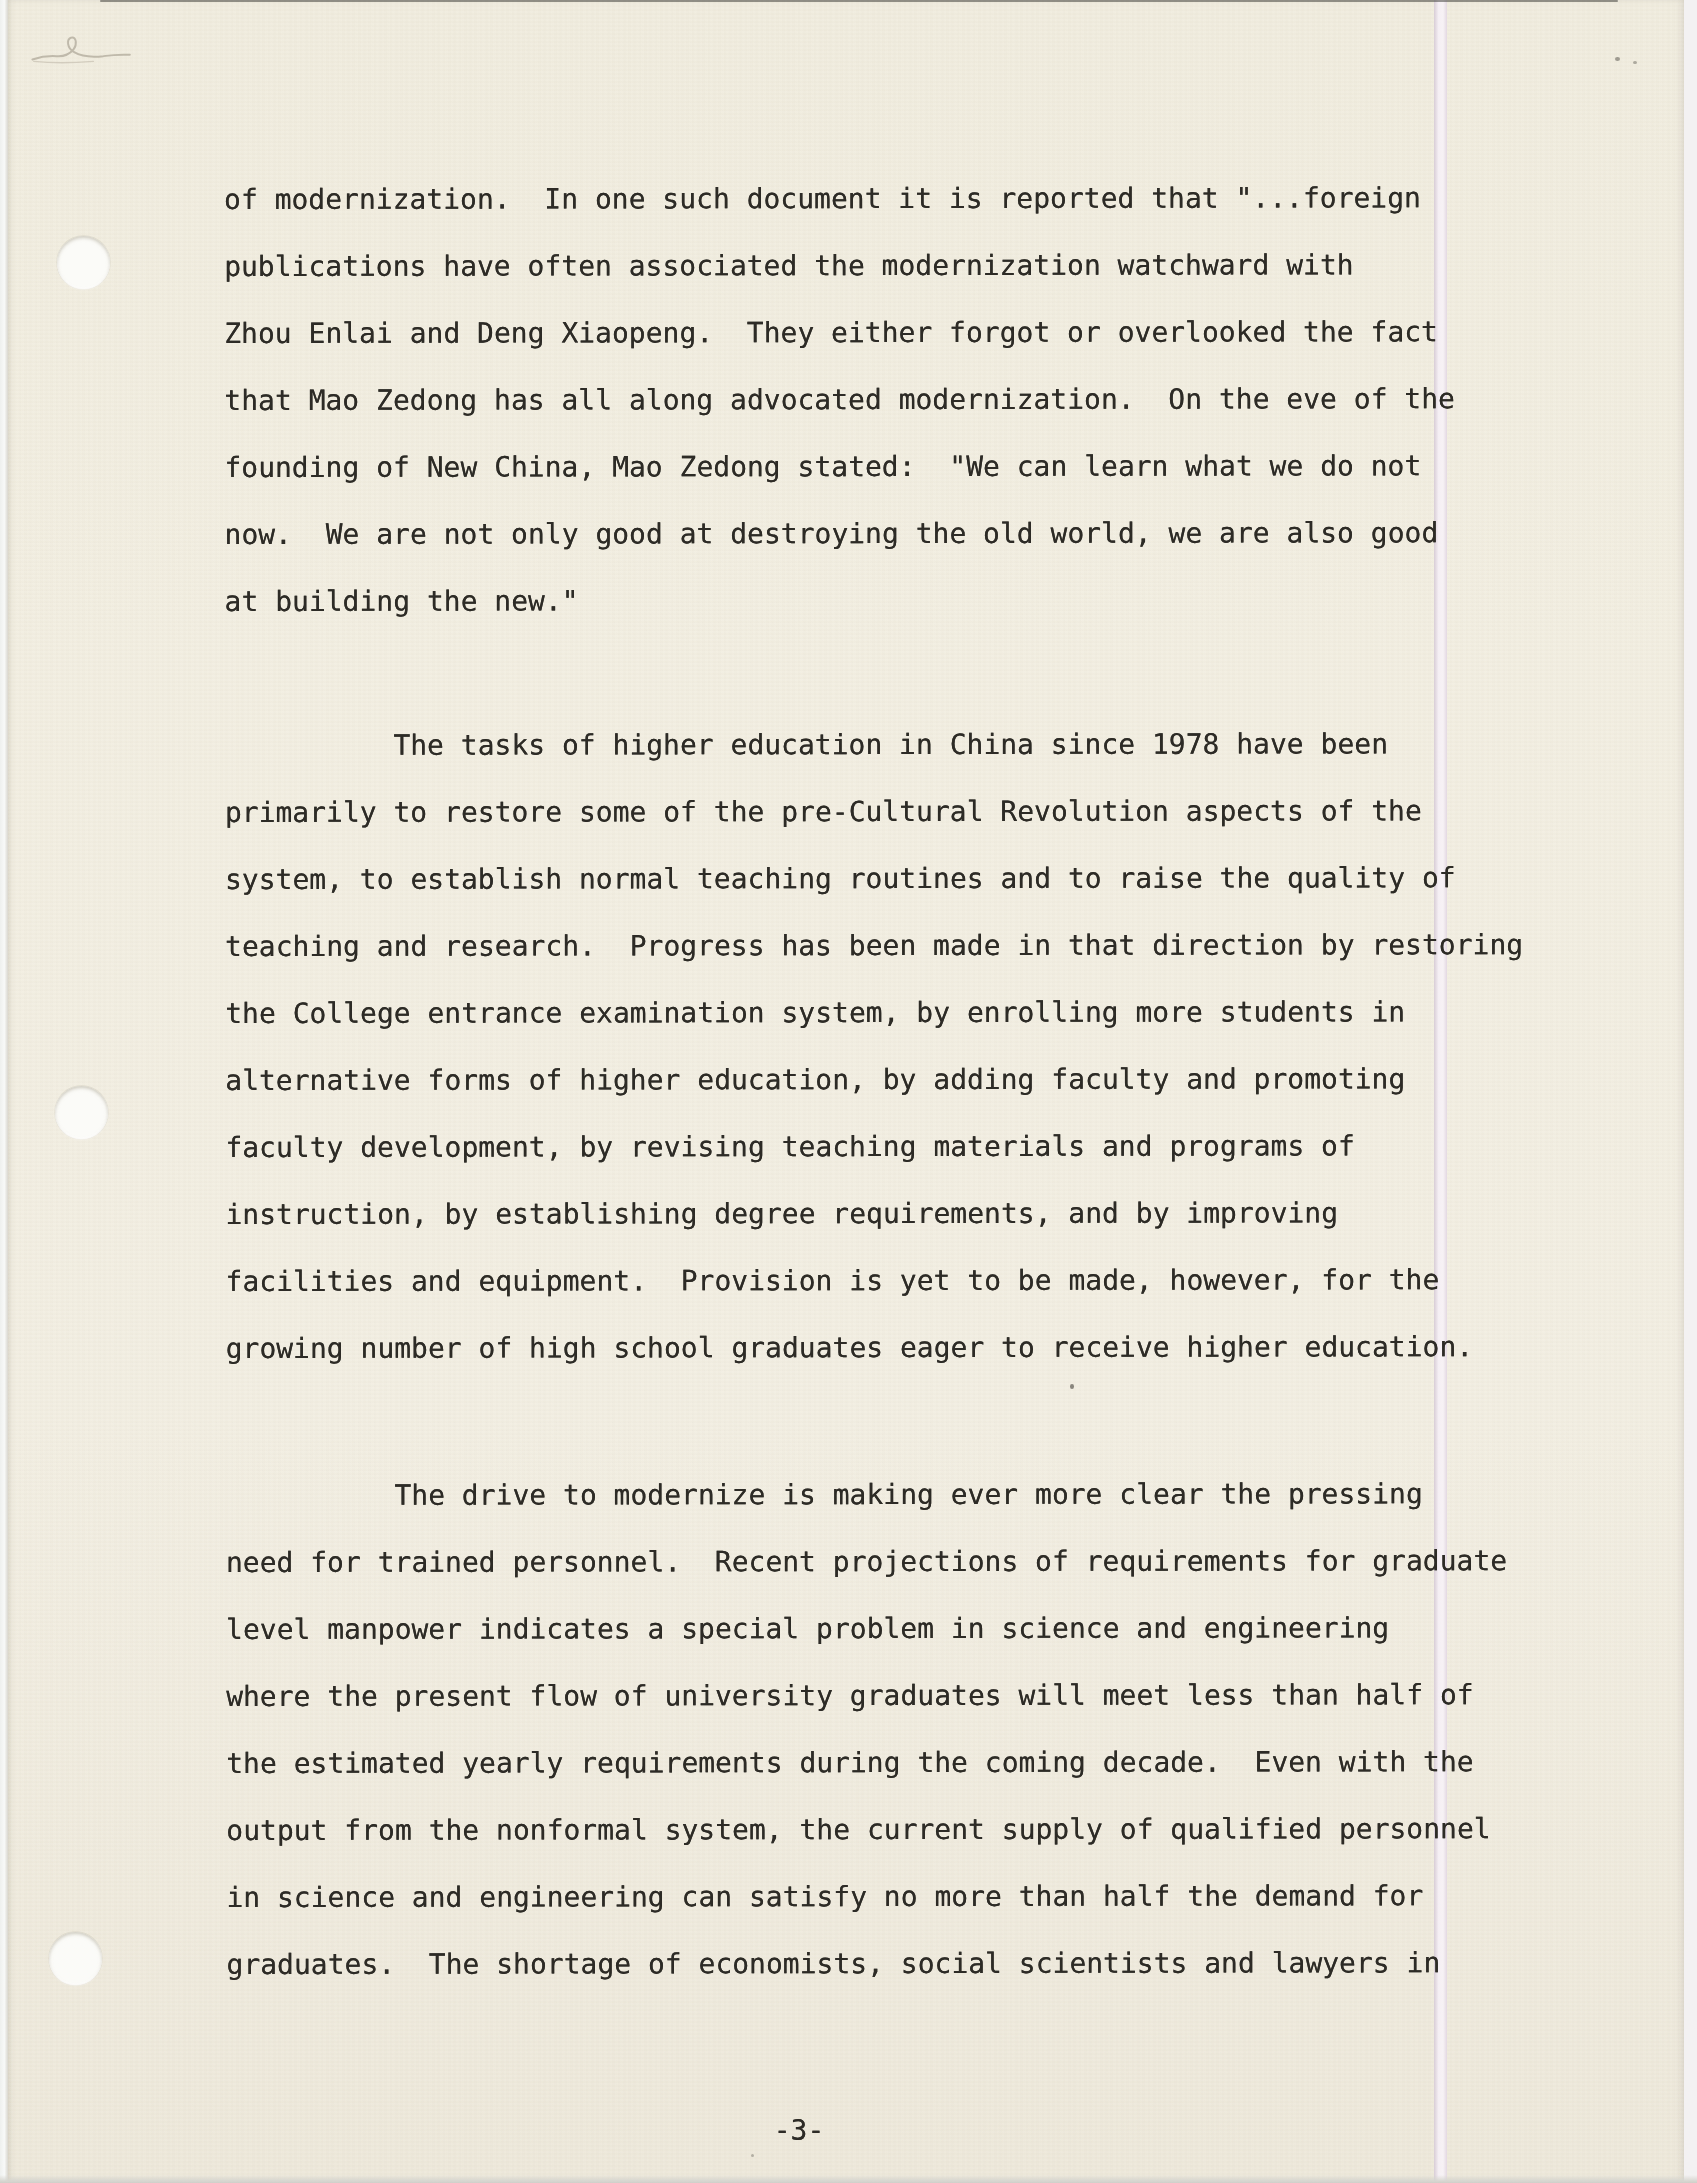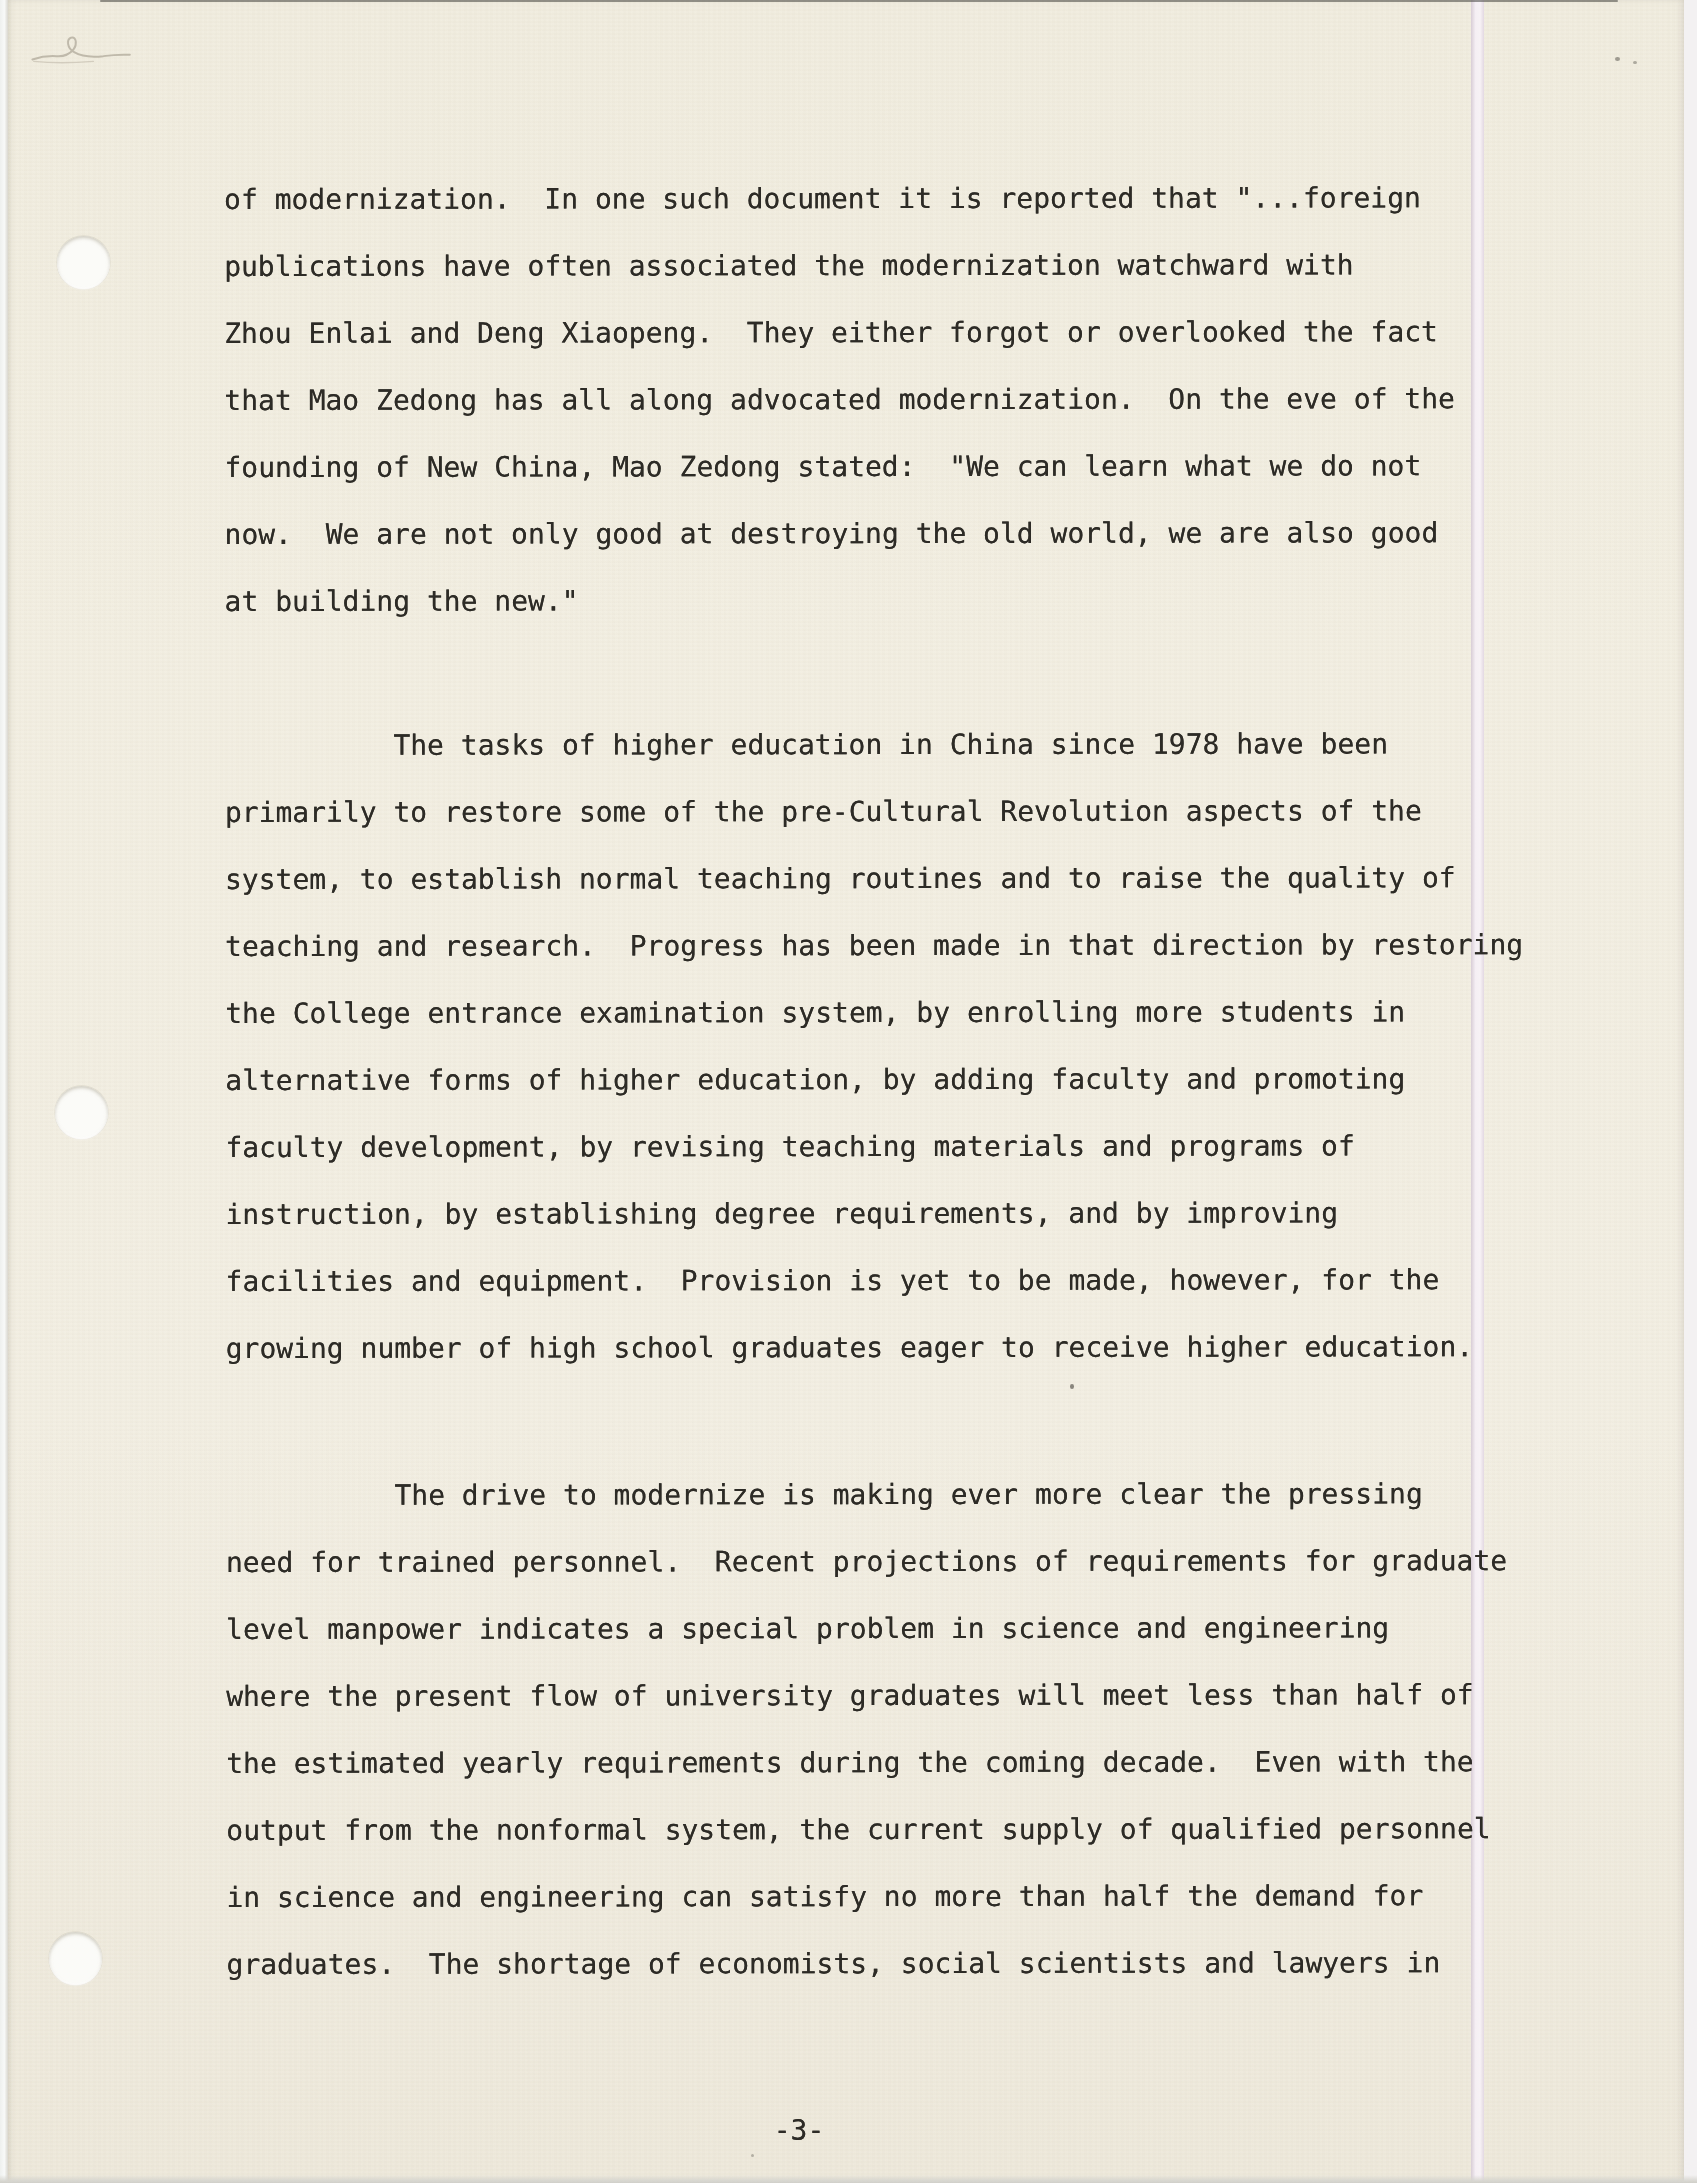--- a/index.html
+++ b/index.html
@@ -8,21 +8,20 @@
     width: 1697px;
     height: 2183px;
     overflow: hidden;
     background: #f3f1f2;
     font-family: "DejaVu Sans Mono", "Liberation Mono", monospace;
   }
   .scan-page {
     position: relative;
     width: 1447px;
     height: 2183px;
-    padding-left: 37px;
   }
   
   .edge-left {
     position: absolute;
     left: 0; top: 0;
     width: 8px; height: 2183px;
     background: linear-gradient(90deg, #eef0ee 0%, #f8f9f8 55%, #d9d7cf 100%);
   }
   .edge-right {
     position: absolute;

